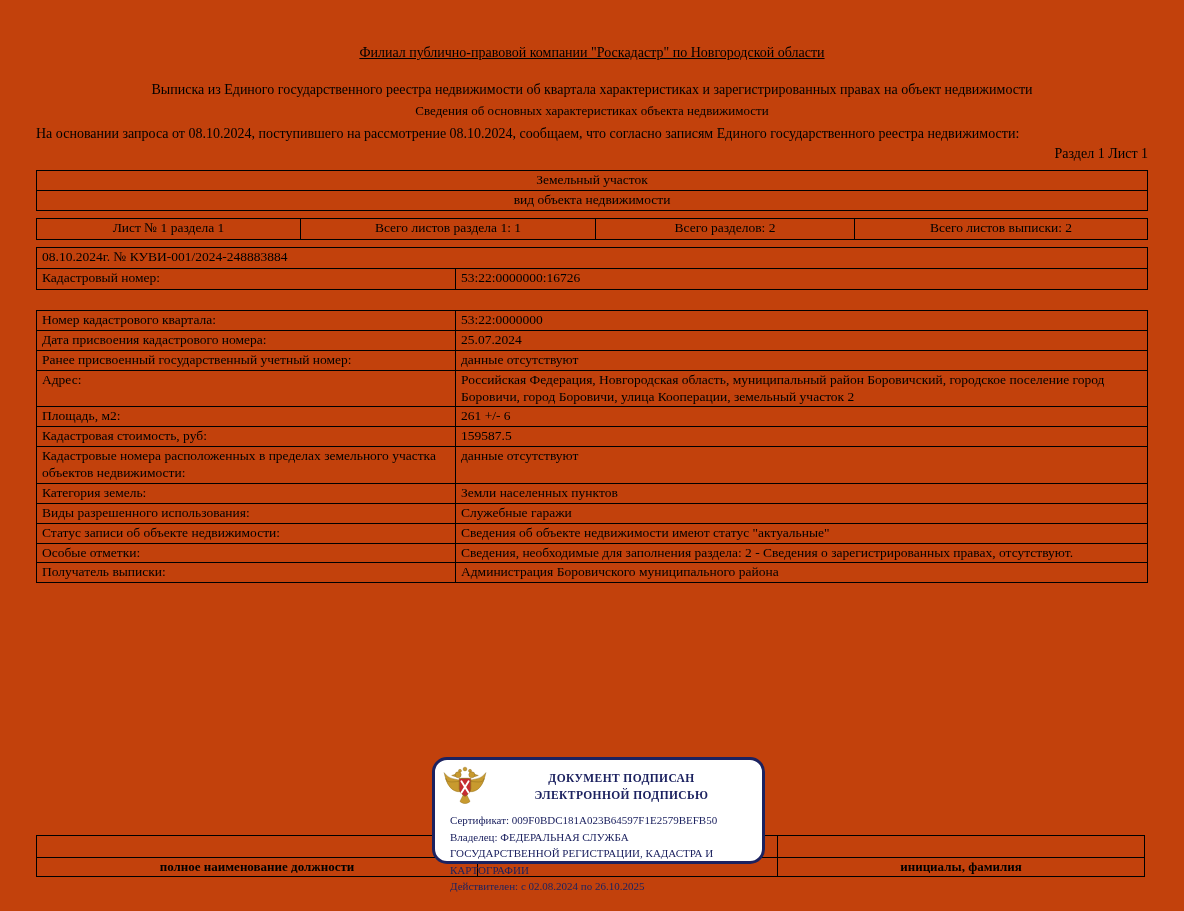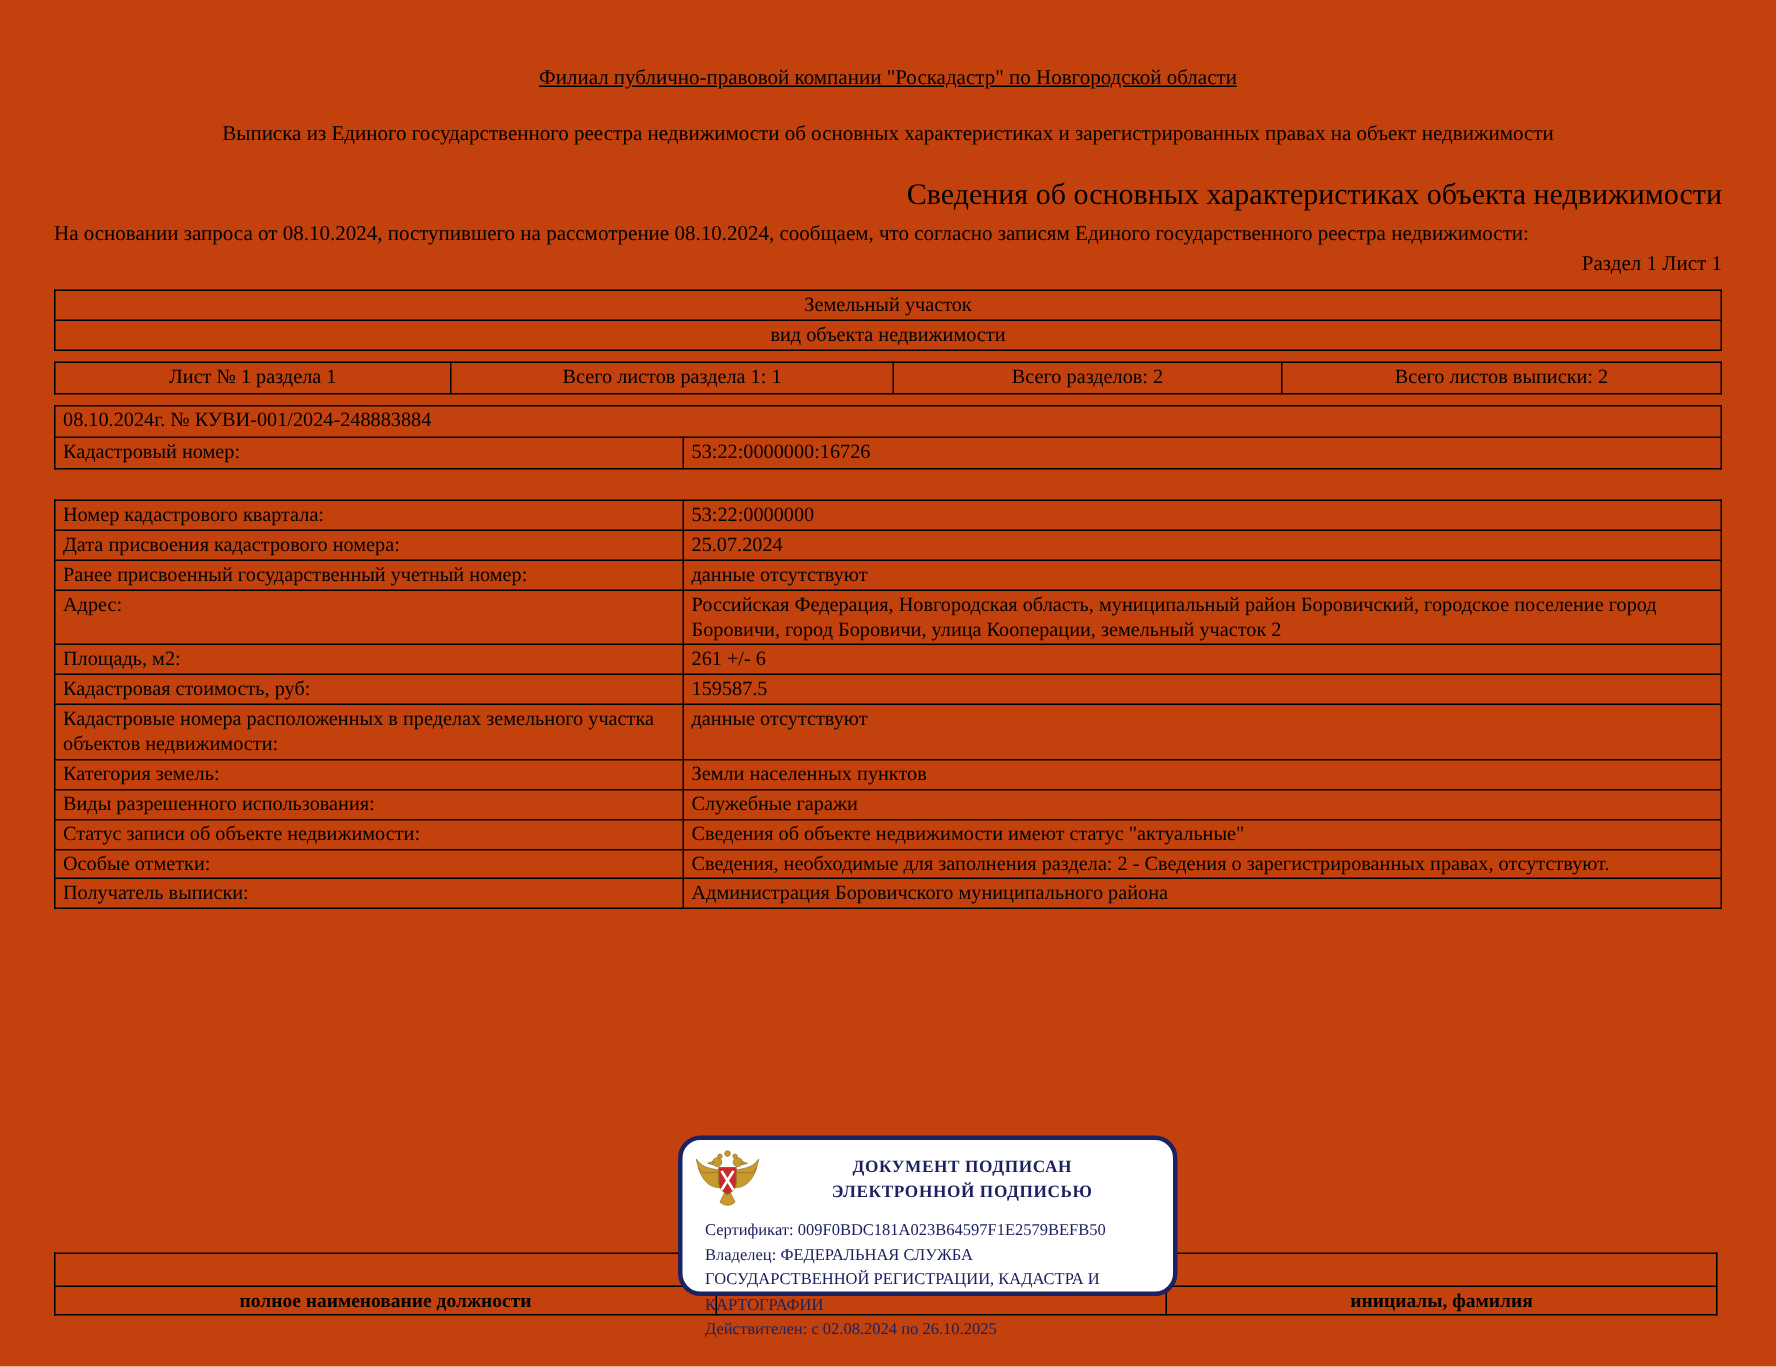--- a/index.html
+++ b/index.html
@@ -7,58 +7,58 @@
     width:1184px;height:911px;
     font-family:"Liberation Serif","DejaVu Serif",serif;
     color:#000;
   }
   .page{position:relative;width:1184px;height:911px;background:#c2410c;overflow:hidden;}
   .content{position:absolute;left:36px;top:0;width:1112px;}
 
   .org-name{margin-top:45px;text-align:center;font-size:14px;text-decoration:underline;}
   .org-caption{text-align:center;font-size:9.5px;margin-top:1px;}
   .doc-title{margin-top:21px;text-align:center;font-size:14px;}
-  .section-title{margin-top:21px;text-align:right;font-size:20px;}
+  .section-title{margin-top:5px;text-align:center;font-size:13px;}
   .request-line{margin-top:7px;text-align:left;font-size:14px;}
   .section-sheet{margin-top:4px;text-align:right;font-size:14px;}
 
   table.tbl{border-collapse:collapse;width:1112px;font-size:13.5px;table-layout:fixed;}
   table.tbl td{border:1px solid #000;padding:1px 5px;vertical-align:top;line-height:1.25;}
   .tc{text-align:center;}
   .kind-table{margin-top:8px;}
   .kind-table td{padding:0 5px;height:17px;}
   .sheets-table{margin-top:7px;}
   .sheets-table td{height:18px;}
   .req-table{margin-top:7px;}
   .req-table td{height:18px;}
   .details-table{margin-top:20px;}
 
   .bottom-table{position:absolute;left:36px;top:835px;width:1109px;border-collapse:collapse;font-size:13px;table-layout:fixed;}
   .bottom-table td{border:1px solid #000;padding:0 4px;}
   .bottom-table .empty-row td{height:21px;}
   .bottom-table .caption-row td{height:18px;font-weight:bold;text-align:center;}
 
   .stamp{
-    position:absolute;left:452px;top:757px;width:333px;height:107px;
+    position:absolute;left:432px;top:757px;width:333px;height:107px;
     box-sizing:border-box;border:3px solid #1c2260;border-radius:15px;
     background:#fff;color:#1c2260;z-index:5;
   }
   .stamp-head{display:flex;align-items:center;padding:4px 8px 0 6px;}
   .stamp-emblem{width:48px;height:46px;flex:0 0 auto;}
   .stamp-titles{flex:1;text-align:center;font-size:11.5px;font-weight:bold;line-height:1.45;letter-spacing:0.4px;}
   .stamp-lines{padding:2px 28px 0 15px;font-size:11px;line-height:1.5;}
 </style>
 </head>
 <body>
 
 <div class="page">
   <div class="content">
 
     <div class="org-name">Филиал публично-правовой компании "Роскадастр" по Новгородской области</div>
-    <div class="doc-title">Выписка из Единого государственного реестра недвижимости об основных характеристиках и зарегистрированных правах на объект недвижимости</div>
+    <div class="doc-title">Выписка из Единого государственного реестра недвижимости об квартала характеристиках и зарегистрированных правах на объект недвижимости</div>
     <div class="section-title">Сведения об основных характеристиках объекта недвижимости</div>
     <div class="request-line">На  основании запроса от 08.10.2024, поступившего на рассмотрение 08.10.2024, сообщаем, что согласно записям Единого государственного реестра недвижимости:</div>
     <div class="section-sheet">Раздел 1 Лист 1</div>
 
     <table class="tbl kind-table">
       <tbody>
         <tr>
           <td class="tc">Земельный участок</td>
         </tr>
         <tr>

